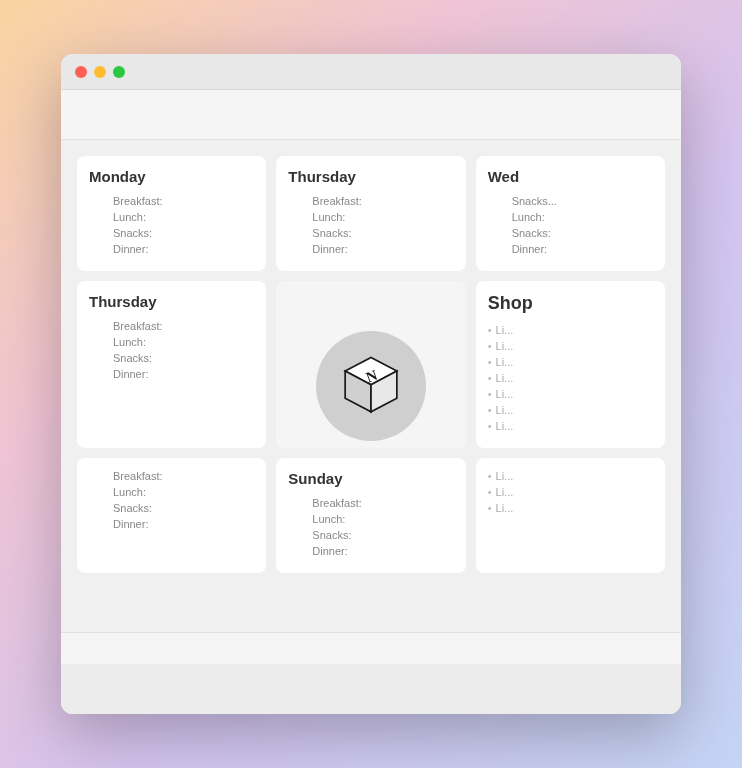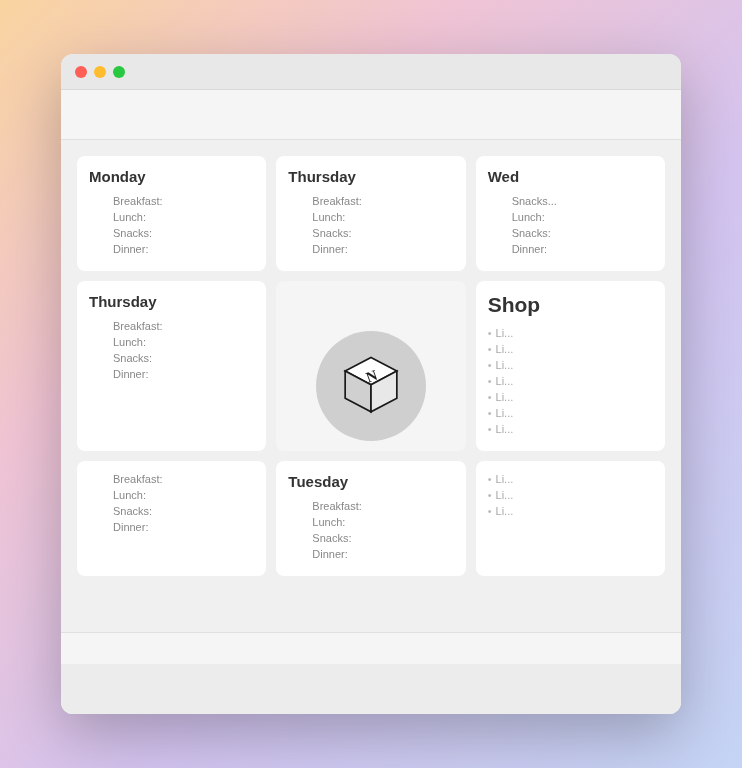--- a/index.html
+++ b/index.html
@@ -92,21 +92,21 @@
     }
 
     
     .shop-card {
       background: #ffffff;
       border-radius: 8px;
       padding: 12px;
     }
 
     .shop-title {
-      font-size: 21px;
+      font-size: 18px;
       font-weight: 600;
       color: #333;
       margin-bottom: 10px;
     }
 
     .shop-item {
       font-size: 11px;
       color: #aaa;
       margin-bottom: 4px;
       display: flex;
@@ -281,21 +281,21 @@
         <div class="grid-row">
 
           <div class="day-card">
             <div class="meal-row">Breakfast:</div>
             <div class="meal-row">Lunch:</div>
             <div class="meal-row">Snacks:</div>
             <div class="meal-row">Dinner:</div>
           </div>
 
           <div class="day-card">
-            <div class="day-title">Tuesday</div>
+            <div class="day-title">Sunday</div>
             <div class="meal-row">Breakfast:</div>
             <div class="meal-row">Lunch:</div>
             <div class="meal-row">Snacks:</div>
             <div class="meal-row">Dinner:</div>
           </div>
 
           <div class="shop-card card-partial" style="overflow:hidden;">
             <div class="shop-item">
                 <span class="shop-bullet">•</span>
                 <span>Li...</span>

